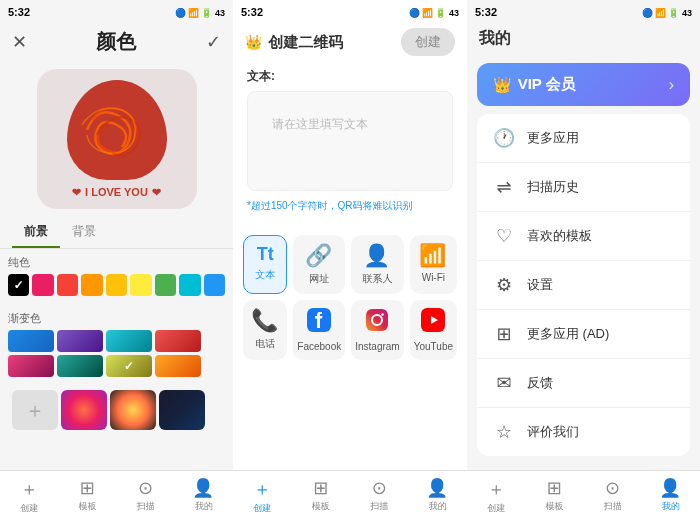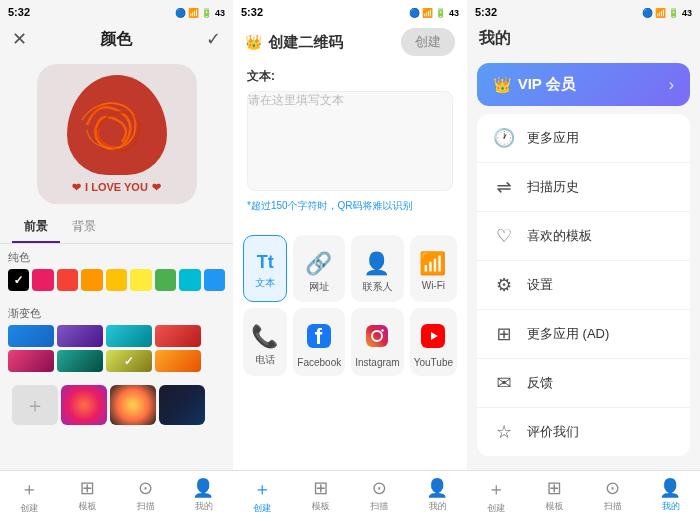--- a/index.html
+++ b/index.html
@@ -49,21 +49,21 @@
     .status-icons { display: flex; align-items: center; gap: 2px; font-size: 9px; }
 
     
     .p1-header {
       display: flex;
       align-items: center;
       justify-content: space-between;
       padding: 6px 12px;
       background: #f5f5f5;
     }
-    .p1-title { font-size: 16px; font-weight: 600; color: #222; }
+    .p1-title { font-size: 20px; font-weight: 600; color: #222; }
     .close-btn { font-size: 18px; color: #555; cursor: pointer; }
     .check-btn { font-size: 18px; color: #555; cursor: pointer; }
 
     
     .logo-area {
       margin: 8px auto;
       width: 160px;
       height: 140px;
       background: #e8e0e0;
       border-radius: 20px;
@@ -108,21 +108,21 @@
     }
     .tab {
       padding: 6px 12px;
       font-size: 12px;
       cursor: pointer;
       color: #888;
       border-bottom: 2px solid transparent;
     }
     .tab.active {
       color: #333;
-      border-bottom: 2px solid #4c1d95;
+      border-bottom: 2px solid #4d7c0f;
       font-weight: 600;
     }
 
     
     .color-section {
       padding: 6px 8px;
     }
     .section-label {
       font-size: 11px;
       color: #666;
@@ -218,21 +218,21 @@
     .crown-icon { font-size: 14px; }
 
     .text-label {
       padding: 6px 14px 2px;
       font-size: 12px;
       color: #333;
       font-weight: 700;
     }
     .text-input {
       margin: 4px 14px;
-      padding: 0;
+      padding: 24px;
       background: #f8f8f8;
       border-radius: 8px;
       min-height: 100px;
       font-size: 12px;
       color: #bbb;
       border: 1px solid #eee;
     }
     .hint-text {
       padding: 4px 14px;
       font-size: 10px;
@@ -253,21 +253,21 @@
       align-items: center;
       padding: 8px 4px;
       border-radius: 10px;
       cursor: pointer;
       background: #f5f5f5;
     }
     .qr-type-item.selected {
       background: #e8f4ff;
       border: 1px solid #2196F3;
     }
-    .qr-type-icon { font-size: 22px; margin-bottom: 3px; margin-top: 8px; }
+    .qr-type-icon { font-size: 22px; margin-bottom: 3px; }
     .qr-type-label { font-size: 10px; color: #555; }
     .qr-type-item.selected .qr-type-label { color: #2196F3; }
     .vip-banner {
       margin: 8px 10px;
       padding: 12px 16px;
       background: linear-gradient(135deg, #5b9cf6, #7b6cf6);
       border-radius: 12px;
       display: flex;
       align-items: center;
       justify-content: space-between;

